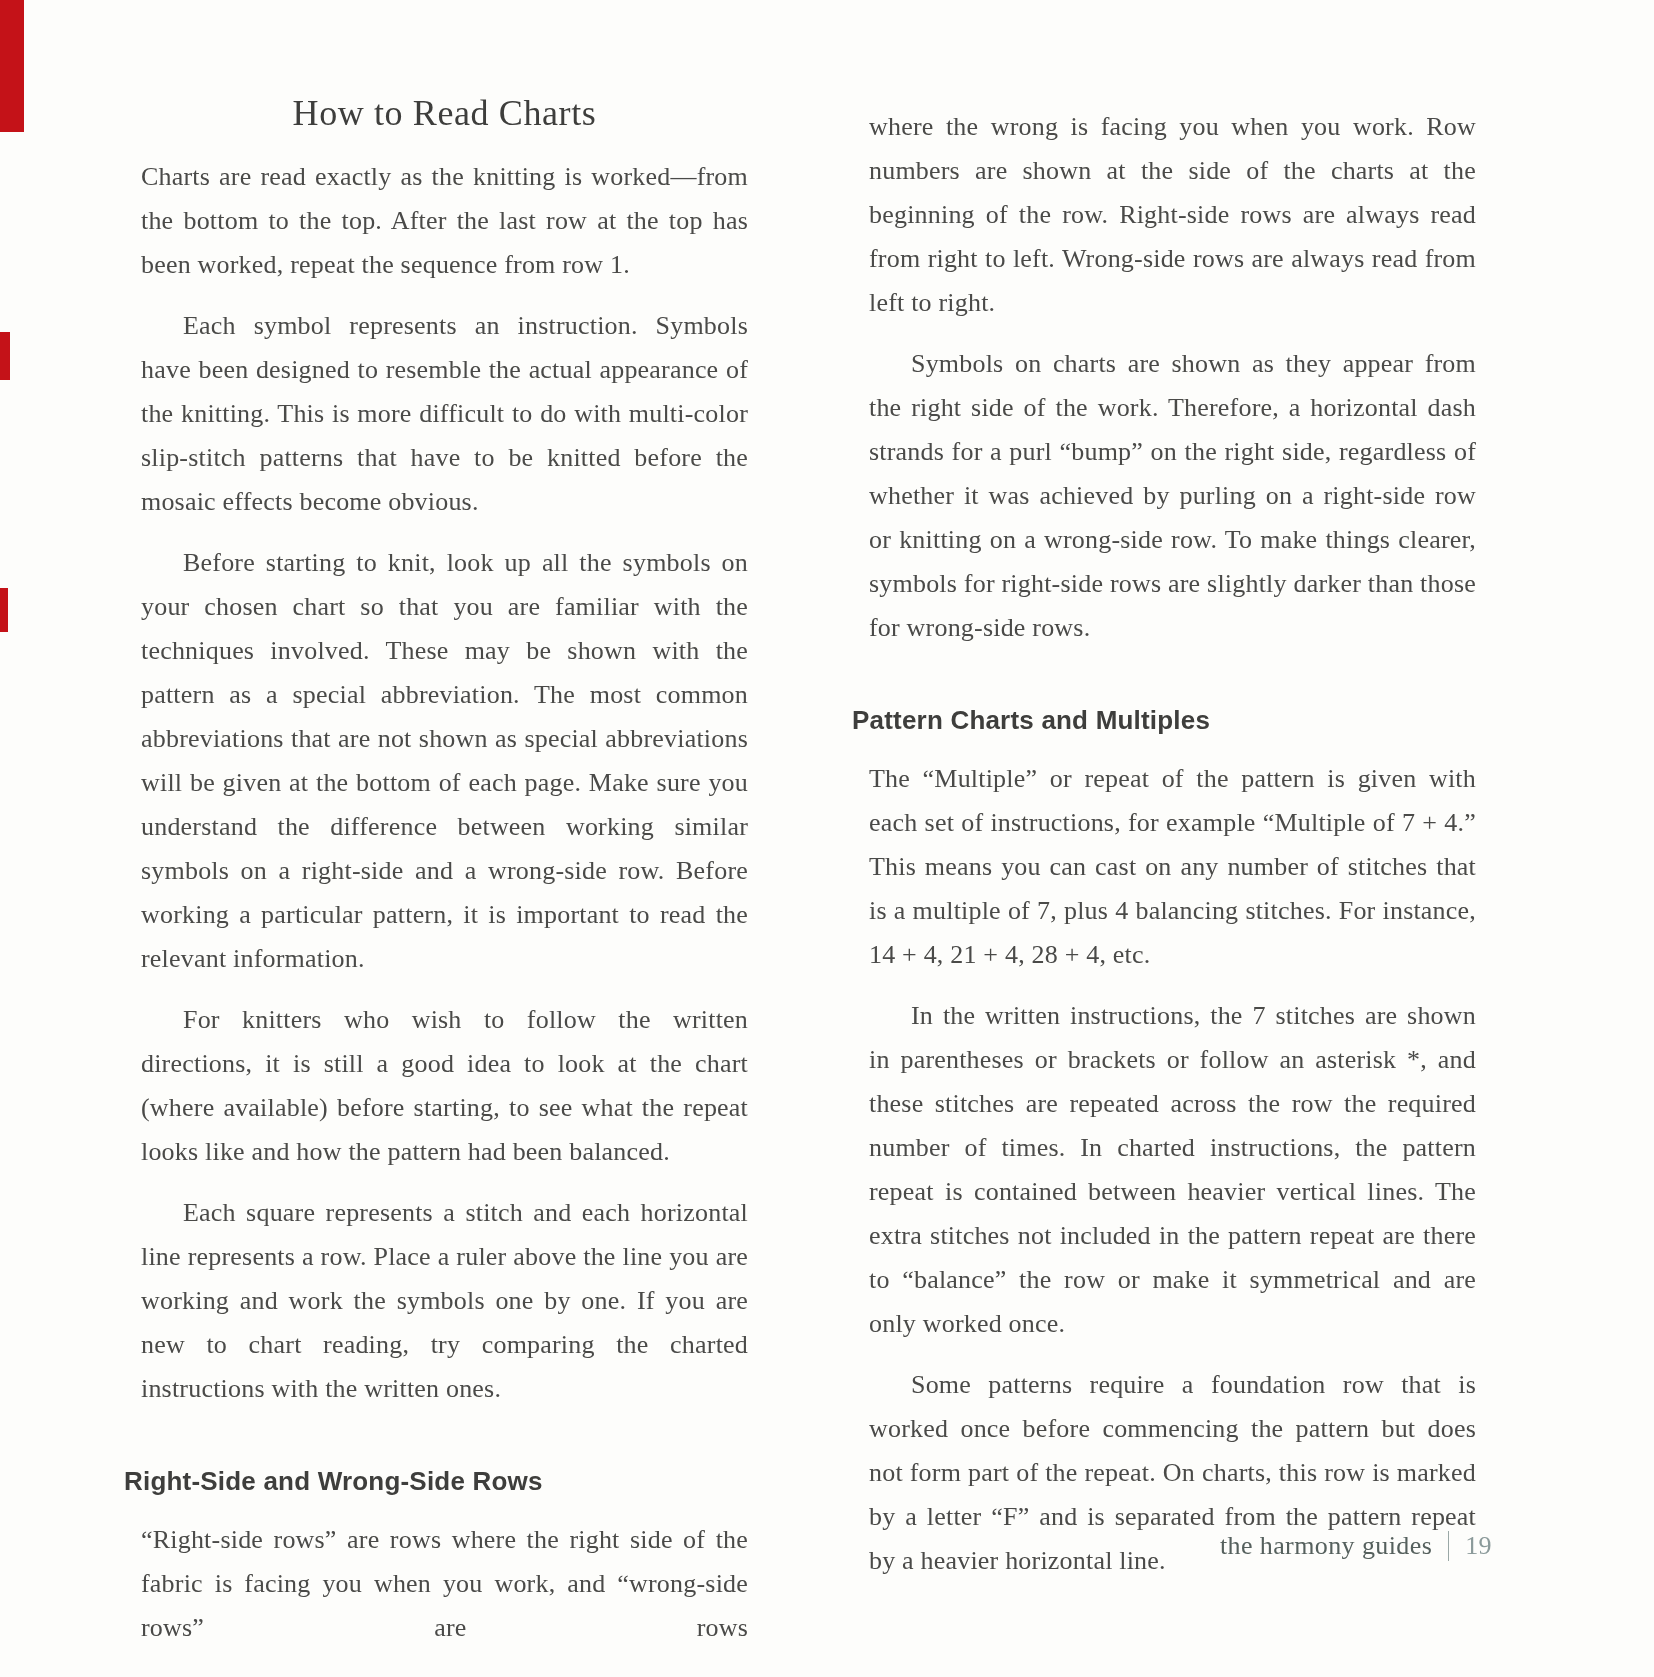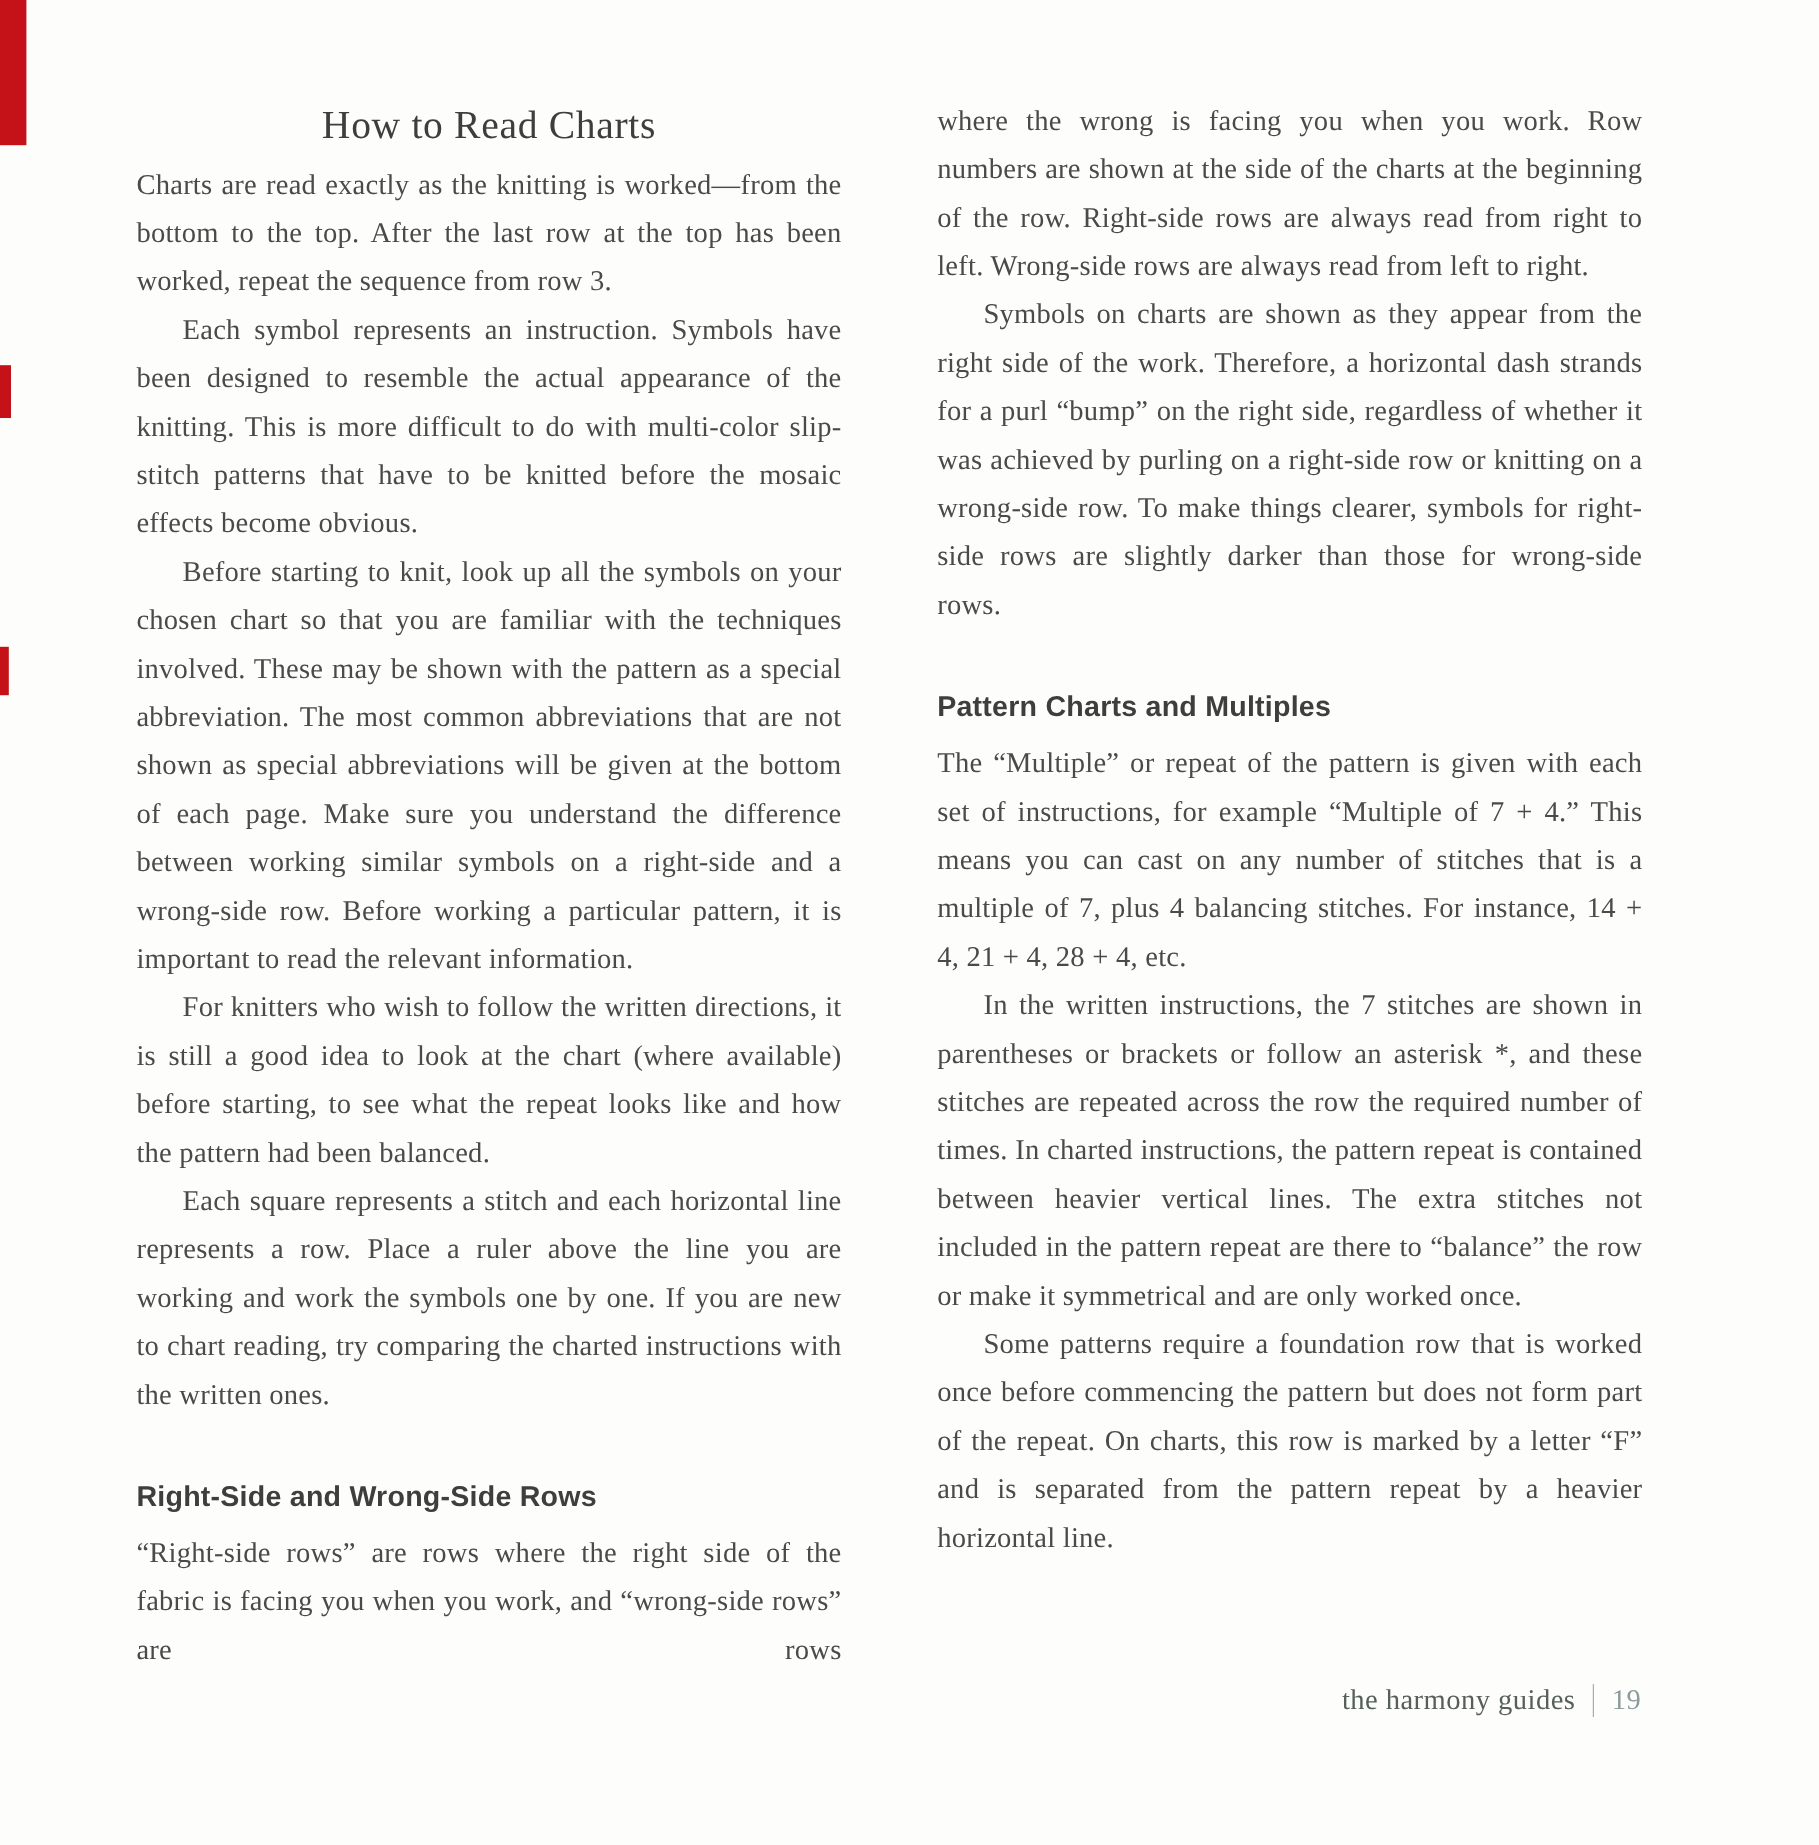--- a/index.html
+++ b/index.html
@@ -53,21 +53,21 @@
     font-family: "Liberation Sans", sans-serif;
     font-weight: bold;
     font-size: 26px;
     line-height: 40px;
     letter-spacing: 0.2px;
     color: var(--heading, #3e3e3c);
     margin: 50px 0 10px 0;
     text-align: left;
   }
   p {
-    margin: 0;
+    margin: 17px;
     font-family: Liberation Serif, serif;
   }
   p.indent {
     text-indent: 42px;
   }
   p.cont {
     text-align-last: justify;
   }
 
   .footer {
@@ -96,21 +96,21 @@
 <body>
 
 <div class="page">
 
   <div class="artifact a1"></div>
   <div class="artifact a2"></div>
   <div class="artifact a3"></div>
 
   <div class="col col-left">
     <h1 class="page-title">How to Read Charts</h1>
-    <p>Charts are read exactly as the knitting is worked—from the bottom to the top. After the last row at the top has been worked, repeat the sequence from row 3.</p>
+    <p>Charts are read exactly as the knitting is worked—from the bottom to the top. After the last row at the top has been worked, repeat the sequence from row 1.</p>
     <p class="indent">Each symbol represents an instruction. Symbols have been designed to resemble the actual appearance of the knitting. This is more difficult to do with multi-color slip-stitch patterns that have to be knitted before the mosaic effects become obvious.</p>
     <p class="indent">Before starting to knit, look up all the symbols on your chosen chart so that you are familiar with the techniques involved. These may be shown with the pattern as a special abbreviation. The most common abbreviations that are not shown as special abbreviations will be given at the bottom of each page. Make sure you understand the difference between working similar symbols on a right-side and a wrong-side row. Before working a particular pattern, it is important to read the relevant information.</p>
     <p class="indent">For knitters who wish to follow the written directions, it is still a good idea to look at the chart (where available) before starting, to see what the repeat looks like and how the pattern had been balanced.</p>
     <p class="indent">Each square represents a stitch and each horizontal line represents a row. Place a ruler above the line you are working and work the symbols one by one. If you are new to chart reading, try comparing the charted instructions with the written ones.</p>
     <h2 class="subheading">Right-Side and Wrong-Side Rows</h2>
     <p class="cont">“Right-side rows” are rows where the right side of the fabric is facing you when you work, and “wrong-side rows” are rows</p>
   </div>
 
   <div class="col col-right">
     <p>where the wrong is facing you when you work. Row numbers are shown at the side of the charts at the beginning of the row. Right-side rows are always read from right to left. Wrong-side rows are always read from left to right.</p>

